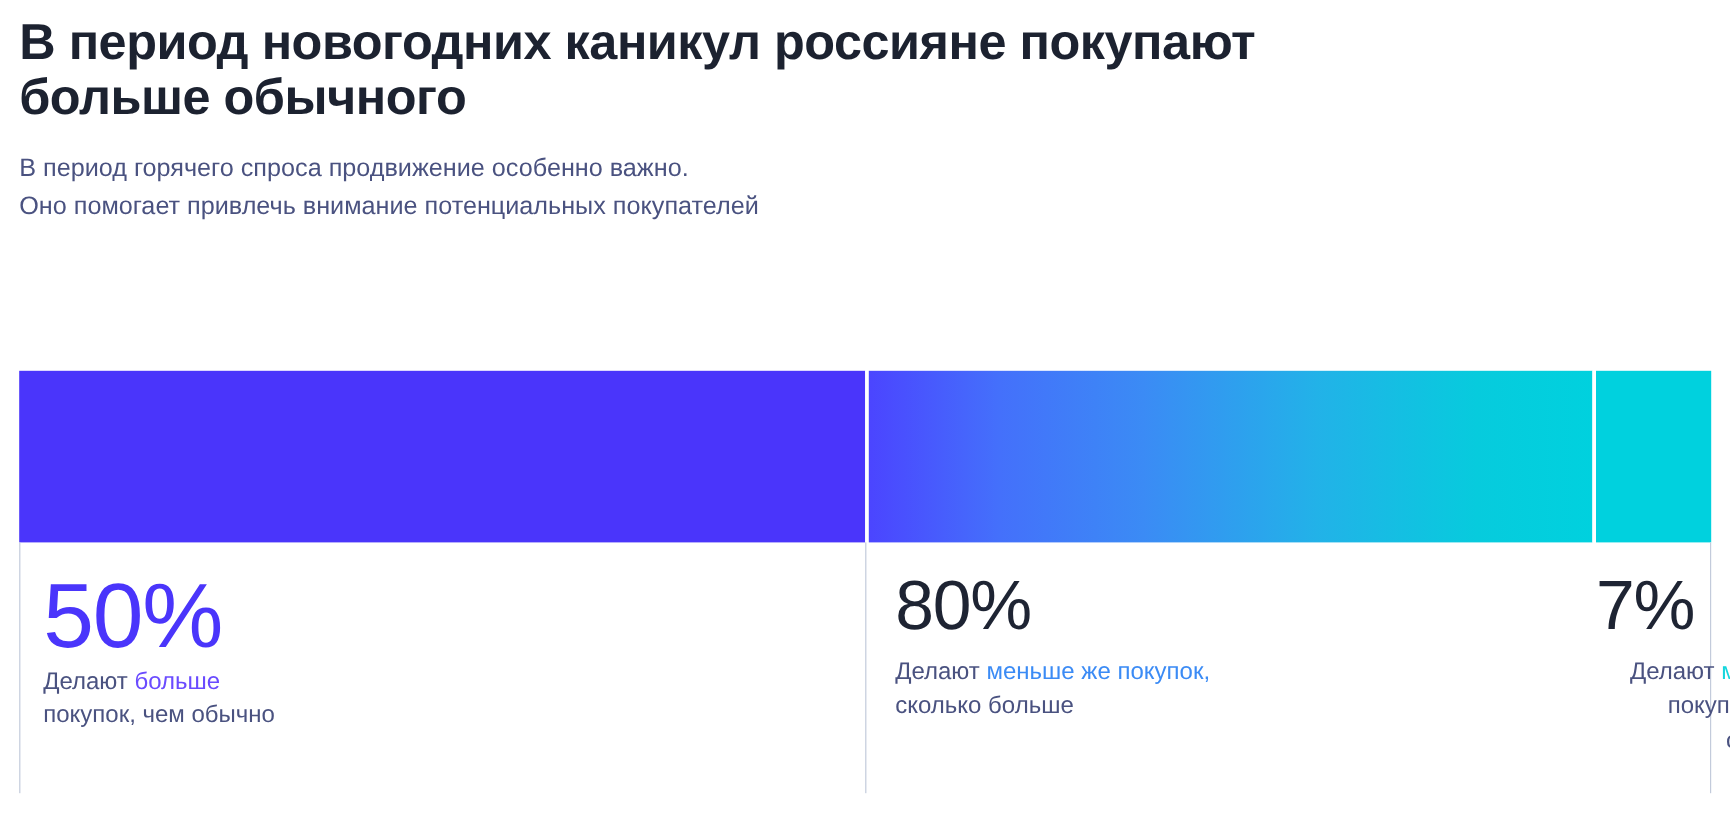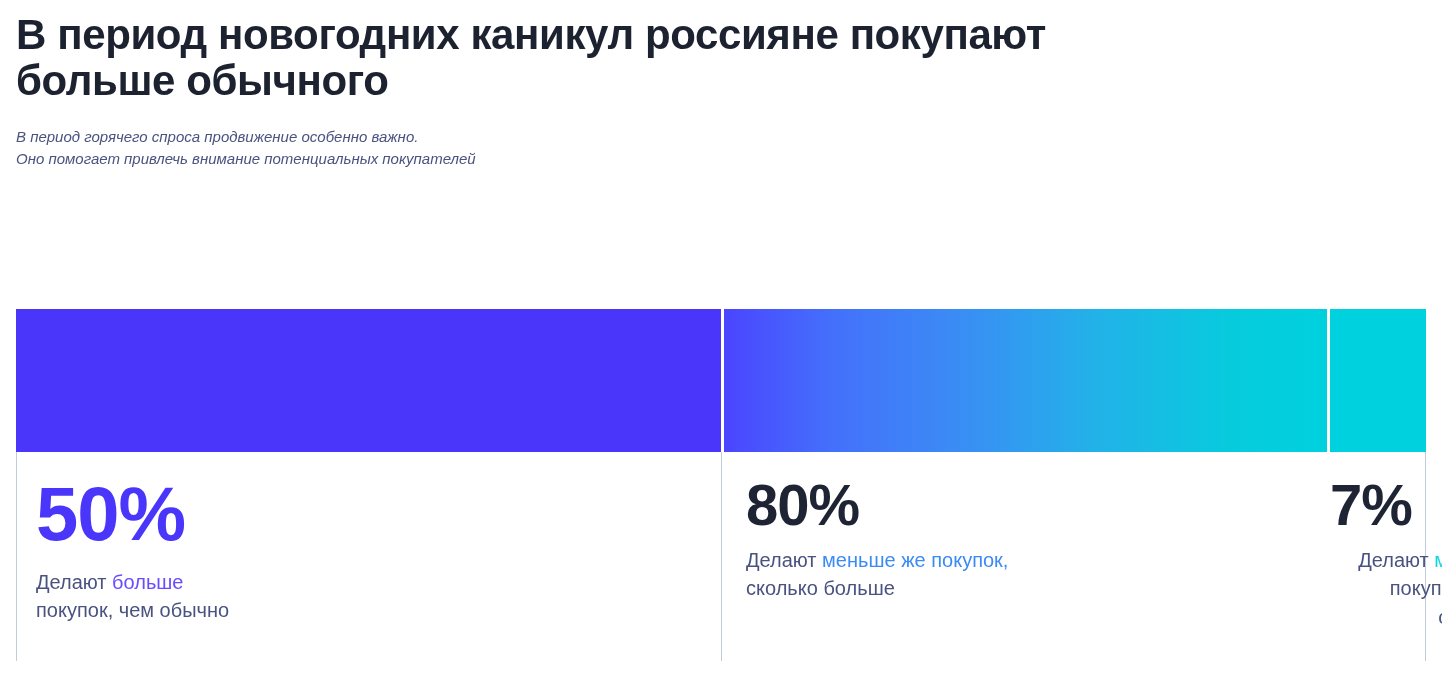--- a/index.html
+++ b/index.html
@@ -32,26 +32,25 @@
     margin: 0;
     font-size: 42px;
     line-height: 1.10;
     font-weight: 700;
     letter-spacing: -0.4px;
     color: #1c2230;
     max-width: 1180px;
   }
   .subtitle {
     margin: 22px 0 0 0;
-    font-size: 15px;
+    font-size: 21px;
     line-height: 1.45;
     font-weight: 400;
     color: #4a5280;
     max-width: 1100px;
-    font-style: italic;
   }
   .subtitle .sub-line { display: block; }
 
   
   .chart {
     position: absolute;
     left: 16px;
     top: 309px;
     width: 1410px;
     height: 352px;
@@ -117,21 +116,21 @@
     width: 1px;
     height: 209px;
     background: #c3cbdb;
   }
   .rule-left   { left: 0; }
   .rule-mid    { left: 705px; }
   .rule-right  { left: 1409px; }
 
   .value {
     margin: 0;
-    font-weight: 700;
+    font-weight: 400;
     line-height: 1;
     letter-spacing: -1px;
   }
   .value-more {
     font-size: 76px;
     color: #4a35fb;
   }
   .value-same {
     font-size: 58px;
     color: #1e2433;
@@ -142,21 +141,21 @@
     margin-right: 96px;
   }
 
   .caption {
     margin: 0;
     font-size: 20px;
     line-height: 1.42;
     color: #4a5280;
     font-weight: 400;
   }
-  .cap-more    { margin-top: 16px; }
+  .cap-more    { margin-top: 2px; }
   .cap-same    { margin-top: 12px; }
   .cap-less    { margin-top: 12px; }
 
   .hl-violet { color: #6a4bff; }
   .hl-blue   { color: #3b8bf5; }
   .hl-cyan   { color: #13d6dd; }
 
   .cap-line { display: block; }
 </style>
 </head>

